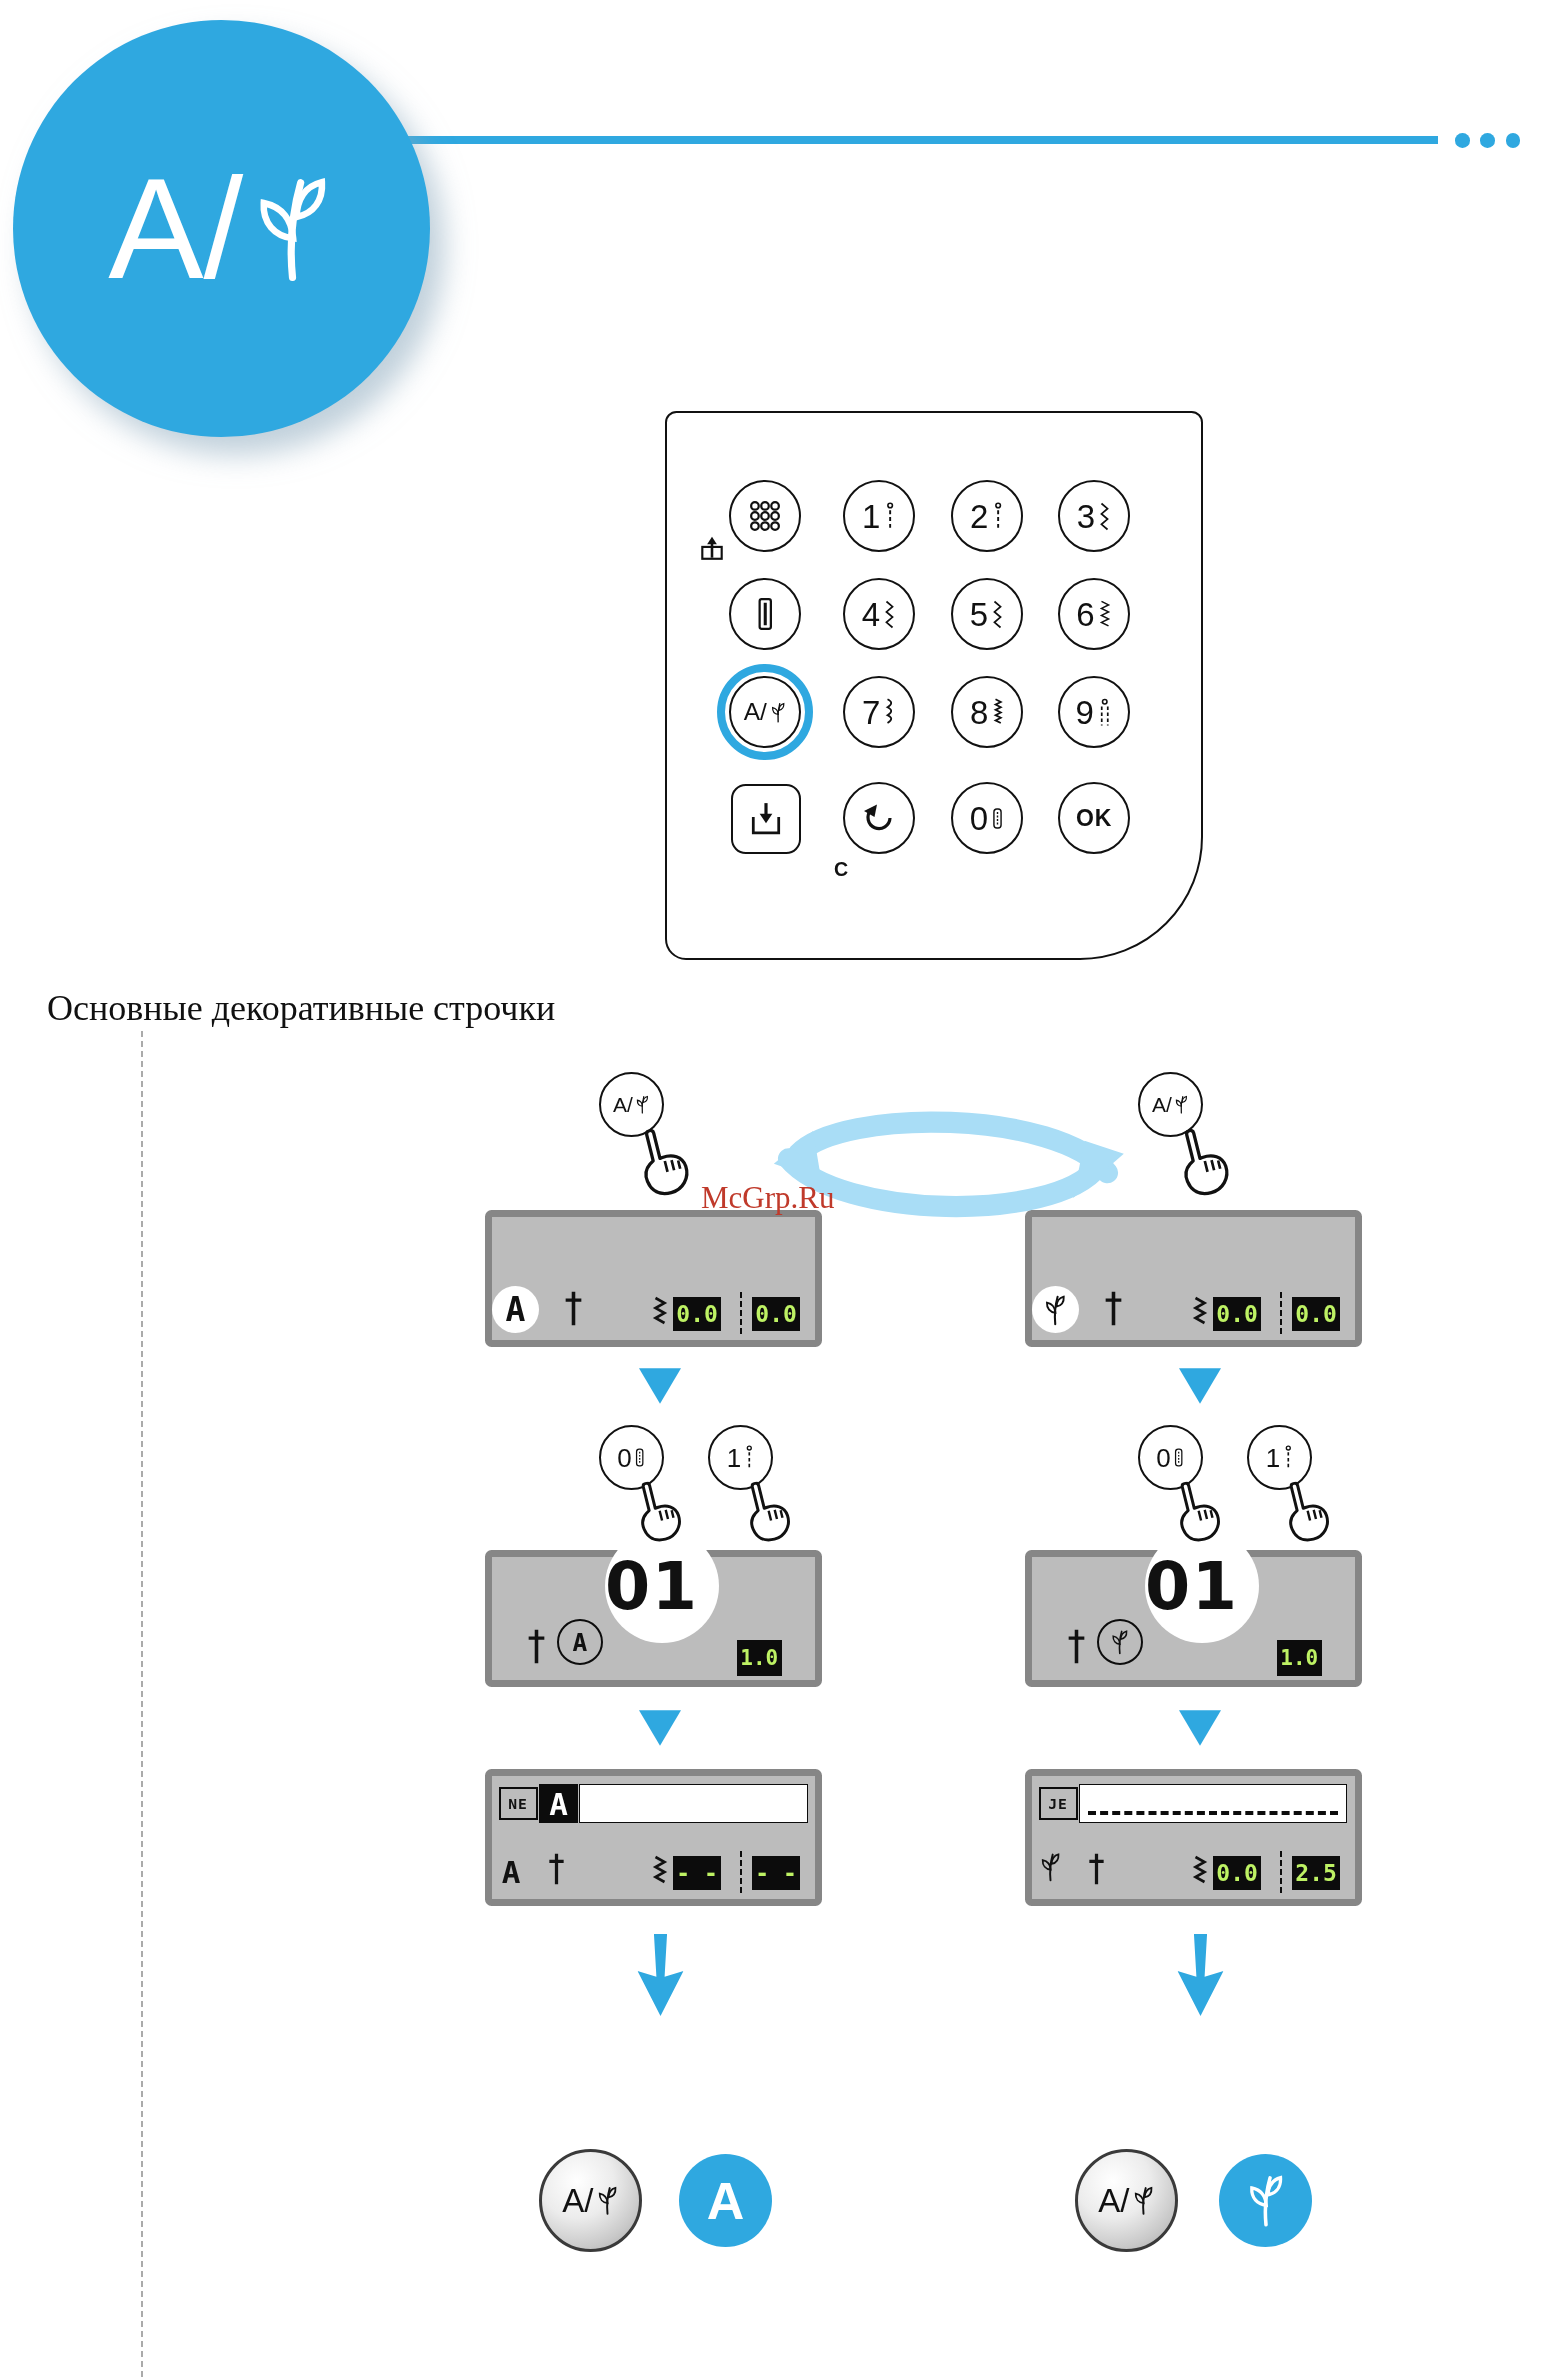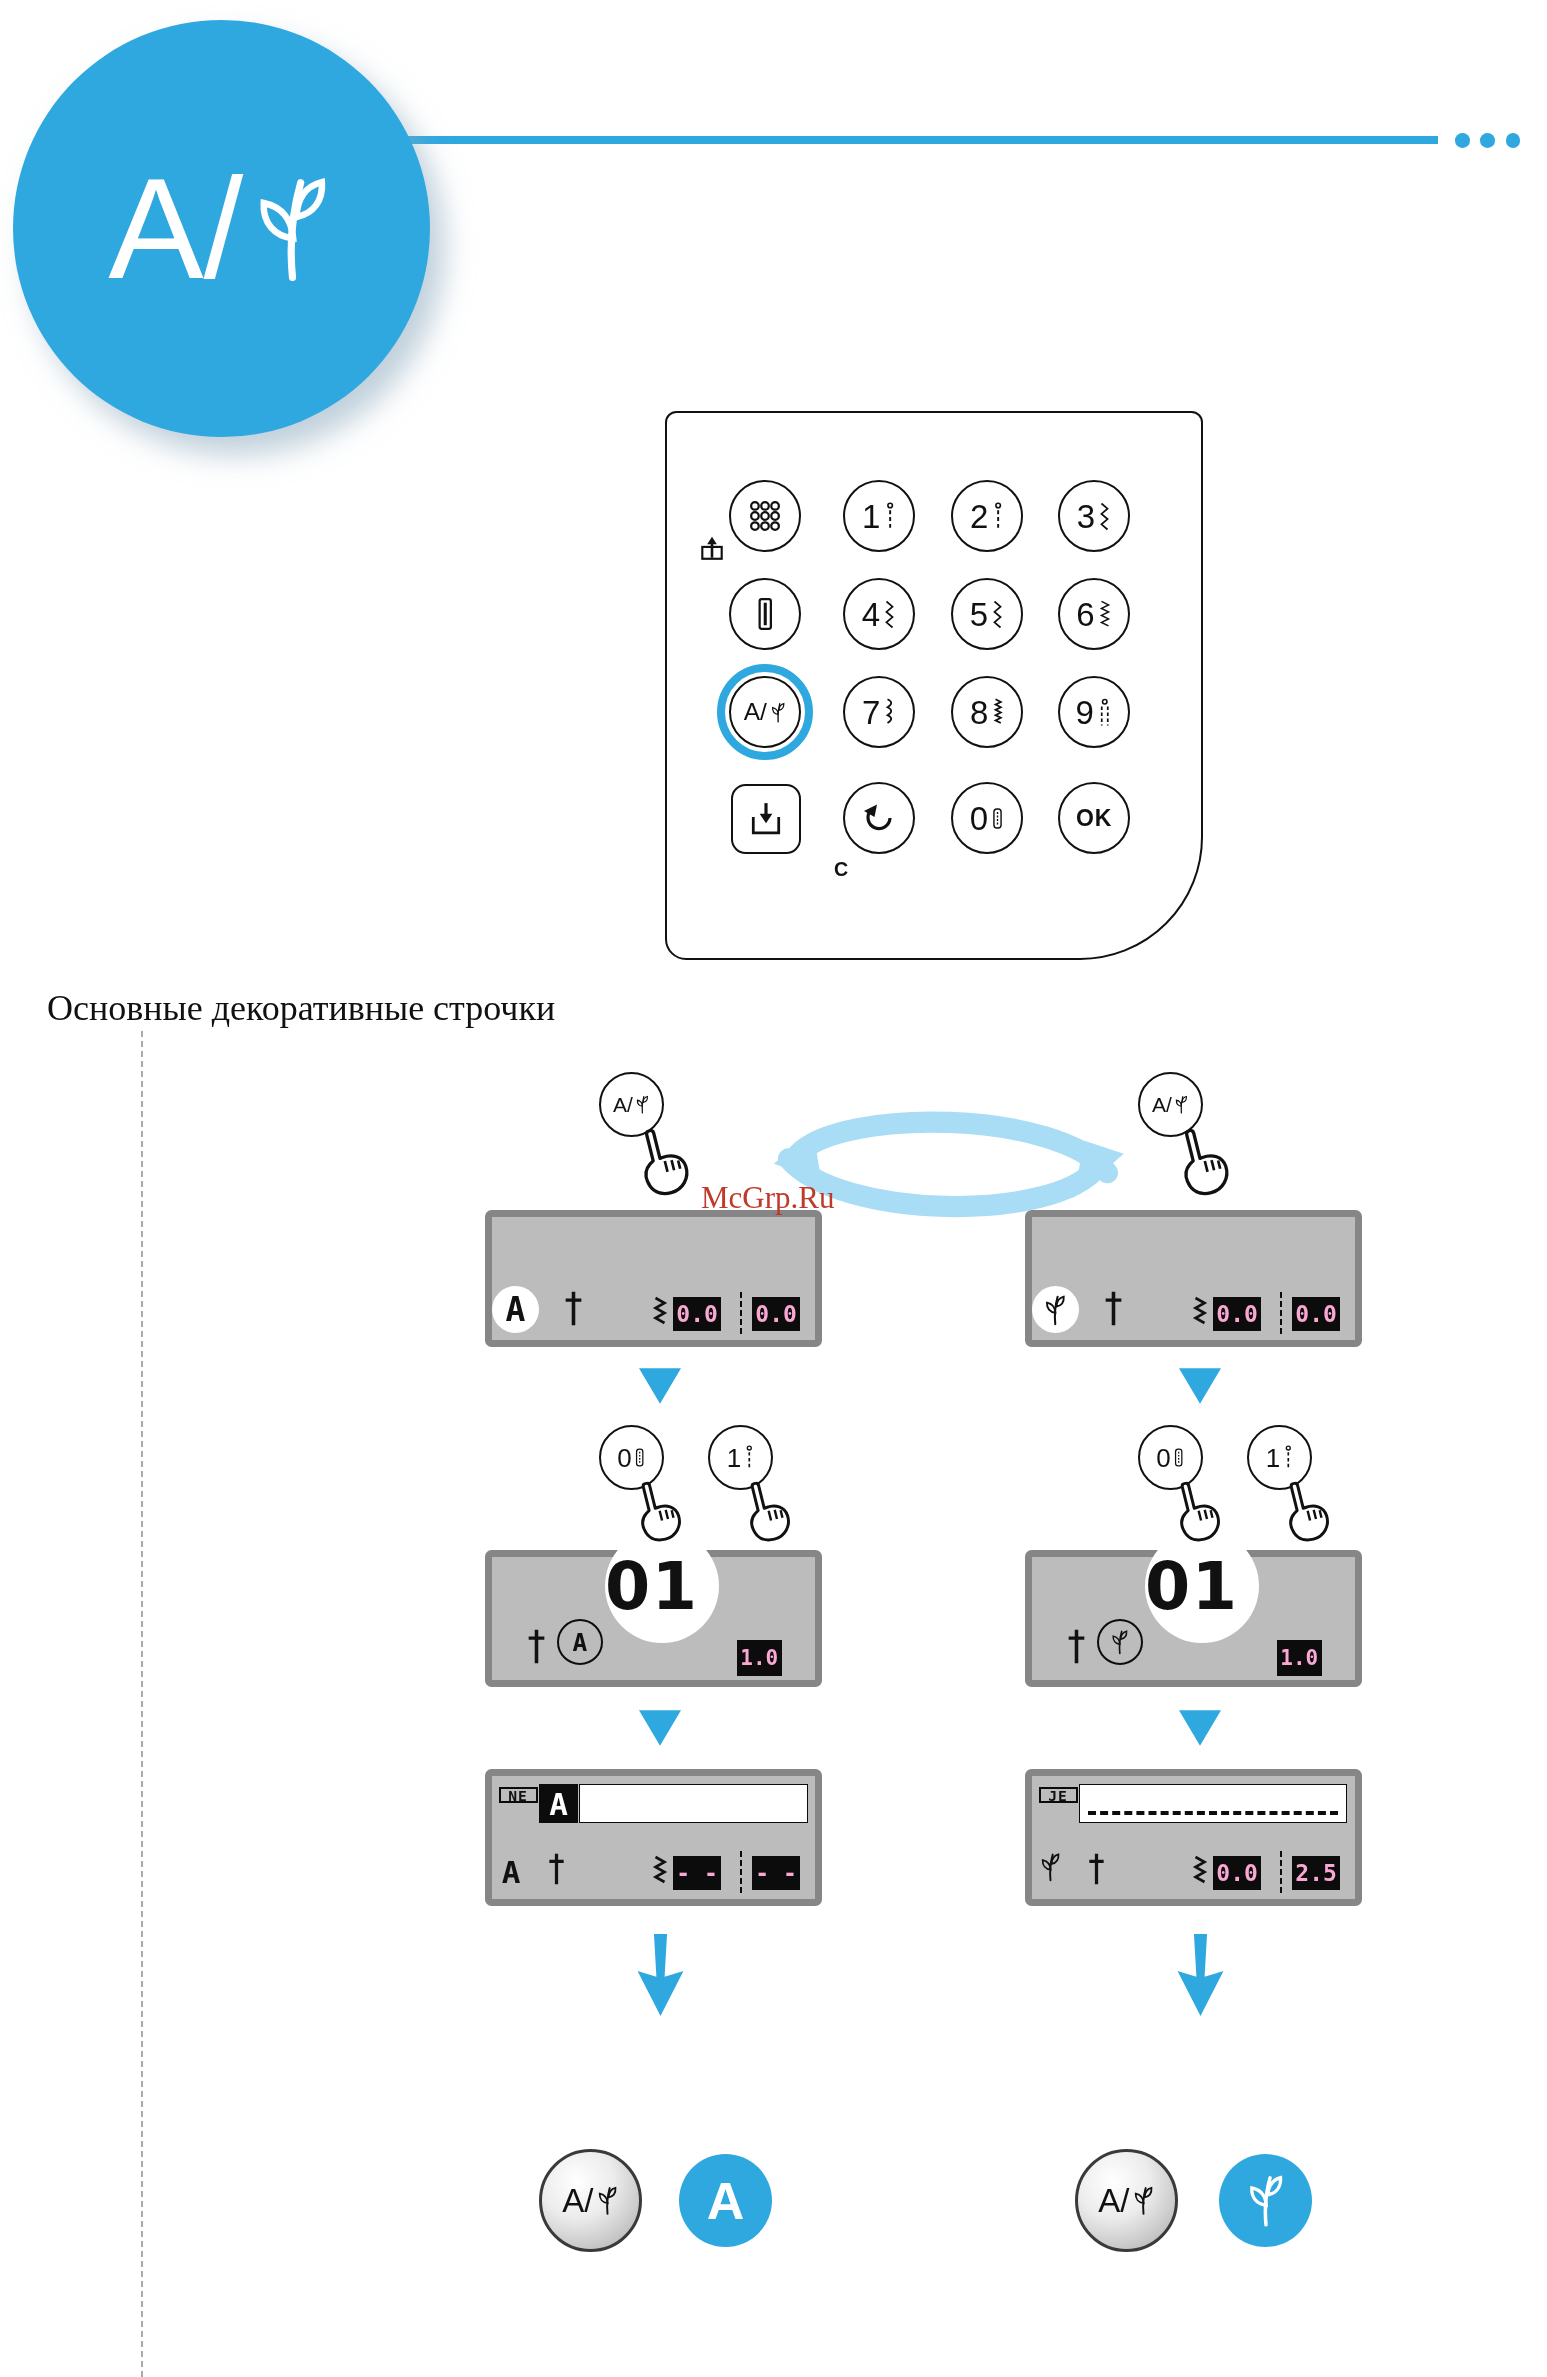--- a/index.html
+++ b/index.html
@@ -58,34 +58,34 @@
   .tri polygon{fill:var(--accent)}
   .bigarrow{color:var(--accent)}
 
   
   .lcd{position:absolute;width:337px;height:137px;background:var(--lcd-screen);
     border:7.4px solid var(--lcd-frame);border-radius:6.5px}
   .mono{font-family:"DejaVu Sans Mono",monospace;font-weight:700}
   .sym-circle{position:absolute;left:0;top:69px;width:47px;height:47px;background:#fff;border-radius:50%;
     display:flex;align-items:center;justify-content:center}
   .sym-a{font-size:33px}
-  .val{position:absolute;top:80px;height:34px;min-width:47px;background:#0c0c0c;color:#f9a8d4;
+  .val{position:absolute;top:80px;height:34px;min-width:47px;background:#0c0c0c;color:#bef264;
     display:flex;align-items:center;justify-content:center;font-family:"DejaVu Sans Mono",monospace;
     font-weight:700;font-size:23px;padding:0 3.3px}
   .val.w{left:181px}
   .val.l{left:260px}
   .vdiv{position:absolute;left:248px;top:75px;height:42px;border-left:2.5px dashed #0c0c0c}
   .type-circle{position:absolute;left:65px;top:62px;width:46px;height:46px;border:2.5px solid #0c0c0c;
     border-radius:50%;display:flex;align-items:center;justify-content:center;z-index:4}
   .type-circle .mono{font-size:24.5px}
   .big-circle{position:absolute;left:113px;top:-28px;width:114px;height:114px;background:#fff;border-radius:50%;
     display:flex;align-items:center;justify-content:flex-start;z-index:3}
   .big-num{font-family:"DejaVu Sans",sans-serif;font-weight:800;font-size:65px;letter-spacing:1.6px}
   .val.small{left:245px;top:83px;height:36px;min-width:44px;font-size:21px;z-index:1}
-  .mode-box{position:absolute;left:6.5px;top:11.4px;width:39px;height:16px;border:2.5px solid #0c0c0c;
+  .mode-box{position:absolute;left:6.5px;top:11.4px;width:39px;height:33px;border:2.5px solid #0c0c0c;
     display:flex;align-items:center;justify-content:center;font-family:"DejaVu Sans Mono",monospace;
     font-weight:700;font-size:14.7px;letter-spacing:0.8px}
   .sel-char{position:absolute;left:47px;top:8.2px;width:39px;height:39px;background:#0c0c0c;color:#fff;
     display:flex;align-items:center;justify-content:center;font-family:"DejaVu Sans Mono",monospace;
     font-weight:700;font-size:31px}
   .entry{position:absolute;top:8.2px;height:39px;background:#fff;border:1.6px solid #0c0c0c}
   .dashline{position:absolute;left:8.2px;right:8.2px;bottom:7.4px;border-bottom:4.1px dashed #0c0c0c}
   .lcd3-char{position:absolute;left:9.8px;top:78px;font-size:31px}
 
   

